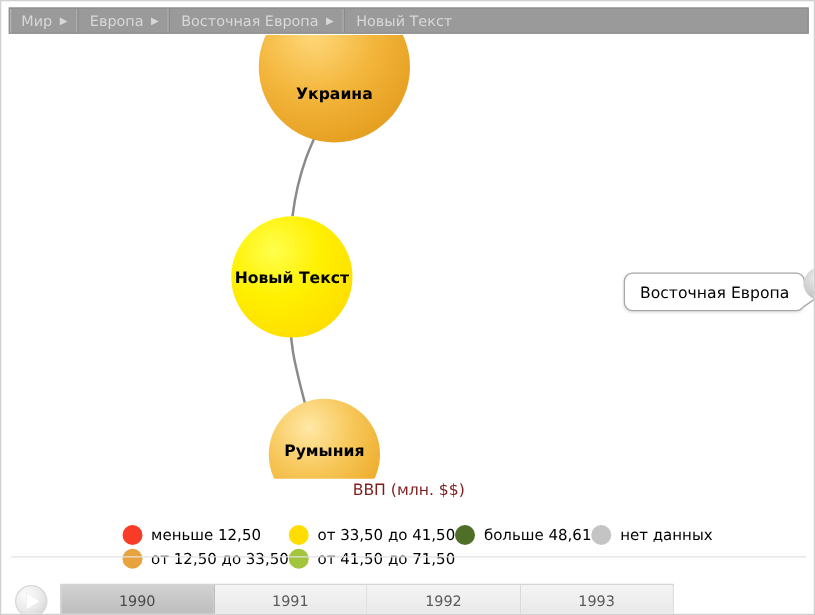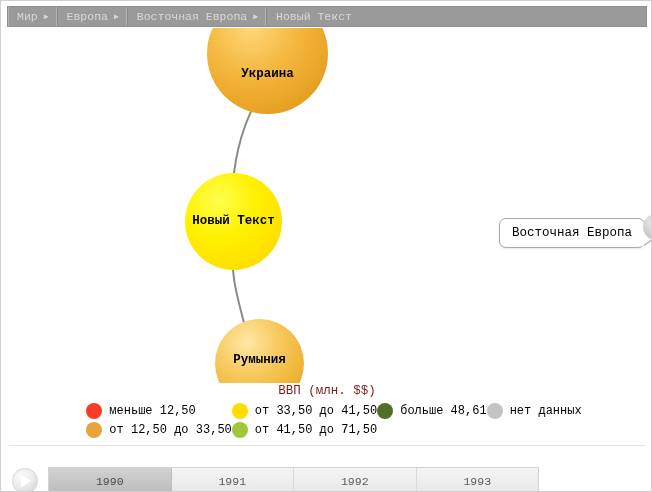--- a/index.html
+++ b/index.html
@@ -8,21 +8,20 @@
     background: #ffffff;
     font-family: "DejaVu Sans", "Liberation Sans", sans-serif;
   }
   #app {
     position: relative;
     width: 652px;
     height: 492px;
     background: #ffffff;
     border: 1px solid #d0d0d0;
     overflow: hidden;
-    font-family: Liberation Mono, monospace;
   }
 
   
   .breadcrumb {
     position: absolute;
     left: 6px; top: 5px;
     width: 640px; height: 21px;
     background: #9a9a9a;
     display: flex;
     align-items: stretch;
@@ -121,20 +120,21 @@
   }
   .legend-grid {
     display: flex;
     justify-content: center;
     padding-left: 14px;
   }
   .legend-col {
     display: flex;
     flex-direction: column;
     gap: 3px;
+    margin-top: 16px;
   }
   .legend-item {
     display: flex;
     align-items: center;
     font-size: 12px;
     color: #000000;
     white-space: nowrap;
     cursor: default;
   }
   .swatch {

